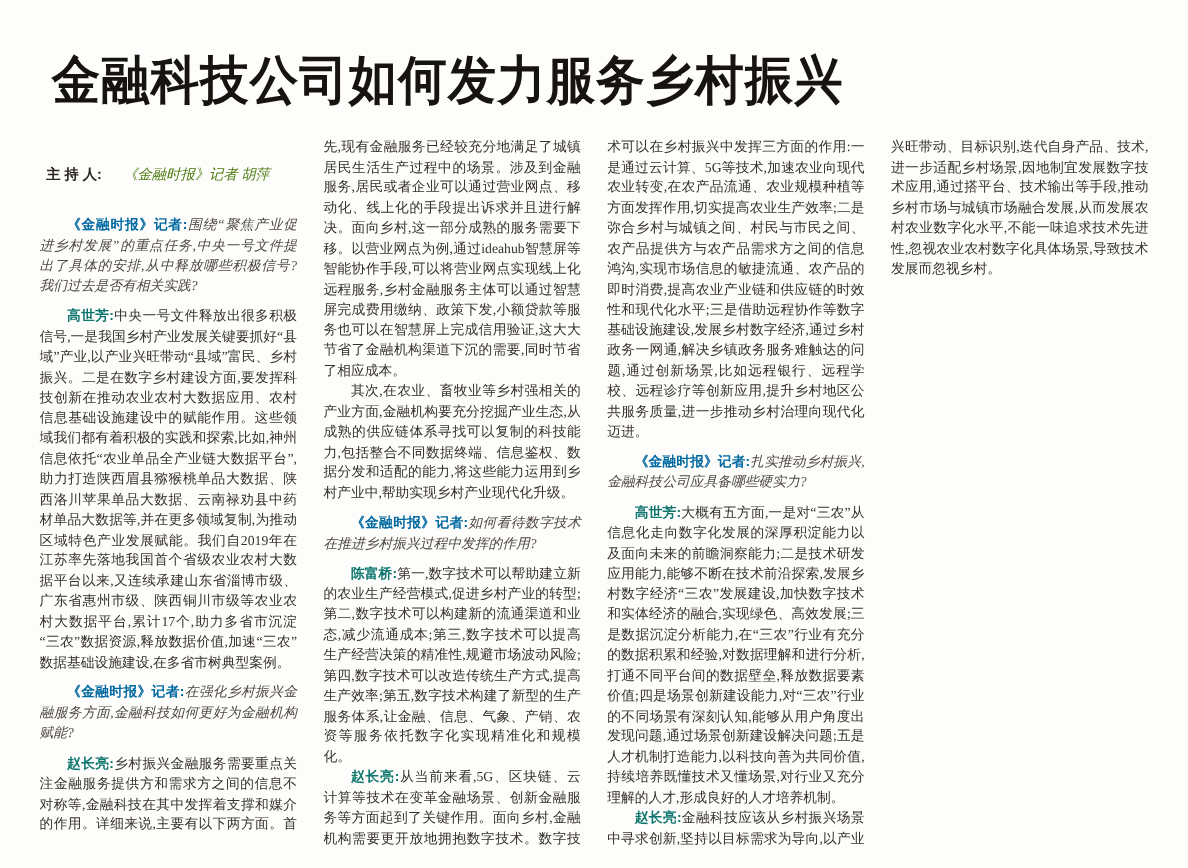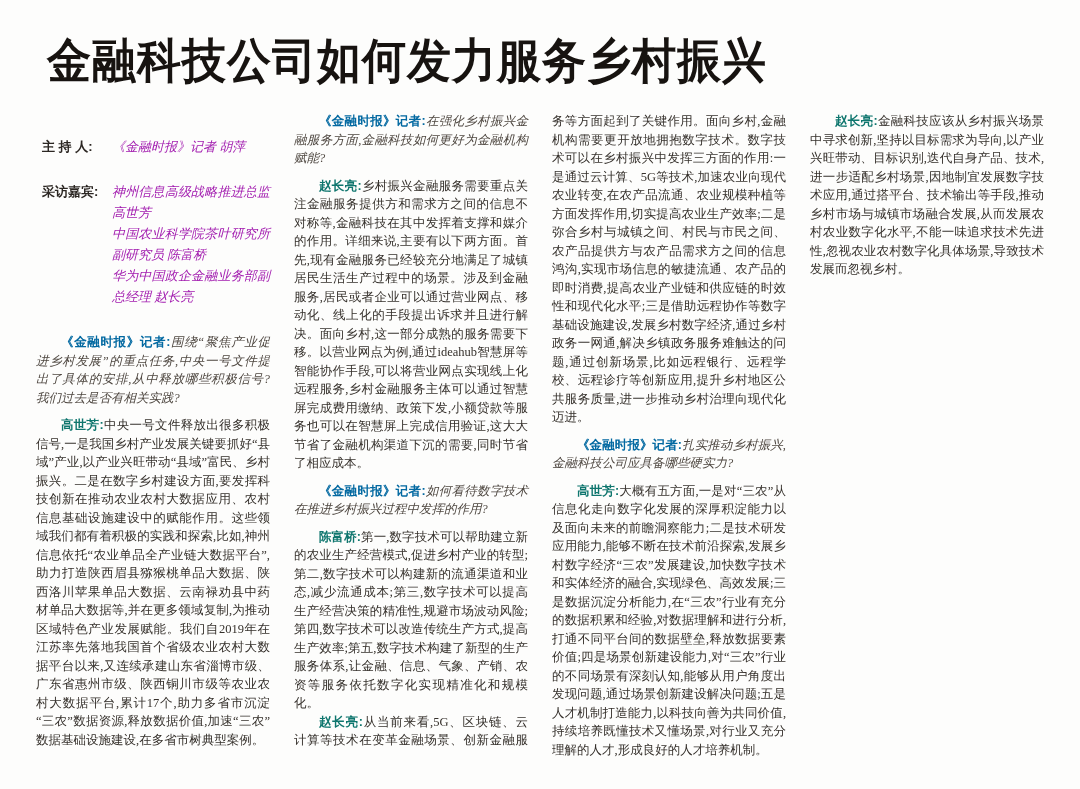--- a/index.html
+++ b/index.html
@@ -6,21 +6,21 @@
   .page{
     width:1080px;height:789px;
     background:#fdfdfc;
     color:#35302b;
     font-family:"Liberation Serif", serif;
     overflow:hidden;
     position:relative;
     box-sizing:border-box;
   }
   header.masthead{
-    padding-top:36px;
+    padding-top:48px;
     width:742px;
     margin-left:36px;
     text-align:center;
   }
   h1.headline{
     margin:0;
     font-size:44px;
     line-height:52px;
     font-weight:900;
     letter-spacing:1px;
@@ -47,21 +47,21 @@
     break-inside:avoid;
   }
   .byrow{display:flex;align-items:flex-start;margin-top:24px;}
   .bylabel{
     flex:0 0 70px;
     font-weight:bold;
     font-family:"Liberation Sans", sans-serif;
     color:#2b2622;
     white-space:nowrap;
   }
-  .byval{font-style:italic;color:#a21caf;}
+  .byval{font-style:italic;color:#4d7c0f;}
   .guest-item{margin:0;}
   
   .para{margin:0;text-indent:2em;}
   .para.question{
     margin:9px 0 9px 0;
     font-style:italic;
     color:#4e4740;
     break-inside:avoid;
   }
   .speaker{
@@ -81,35 +81,28 @@
     <h1 class="headline">金融科技公司如何发力服务乡村振兴</h1>
   </header>
 
   <section class="columns">
 
     <div class="byline">
       <div class="byrow">
         <span class="bylabel">主 持 人:</span>
         <span class="byval">《金融时报》记者 胡萍</span>
       </div>
-      <div class="byrow">
-        <span class="bylabel">采访嘉宾:</span>
-        <div class="byval" id="guest-list">
-            <div class="guest-item">神州信息高级战略推进总监 高世芳</div>
-            <div class="guest-item">中国农业科学院茶叶研究所副研究员 陈富桥</div>
-            <div class="guest-item">华为中国政企金融业务部副总经理 赵长亮</div>
-          </div>
-      </div>
     </div>
 
     <div id="article-body">
         <p class="para question"><span class="speaker">《金融时报》记者:</span><span>围绕“聚焦产业促进乡村发展”的重点任务,中央一号文件提出了具体的安排,从中释放哪些积极信号?我们过去是否有相关实践?</span></p>
         <p class="para answer"><span class="speaker">高世芳:</span><span>中央一号文件释放出很多积极信号,一是我国乡村产业发展关键要抓好“县域”产业,以产业兴旺带动“县域”富民、乡村振兴。二是在数字乡村建设方面,要发挥科技创新在推动农业农村大数据应用、农村信息基础设施建设中的赋能作用。这些领域我们都有着积极的实践和探索,比如,神州信息依托“农业单品全产业链大数据平台”,助力打造陕西眉县猕猴桃单品大数据、陕西洛川苹果单品大数据、云南禄劝县中药材单品大数据等,并在更多领域复制,为推动区域特色产业发展赋能。我们自2019年在江苏率先落地我国首个省级农业农村大数据平台以来,又连续承建山东省淄博市级、广东省惠州市级、陕西铜川市级等农业农村大数据平台,累计17个,助力多省市沉淀“三农”数据资源,释放数据价值,加速“三农”数据基础设施建设,在多省市树典型案例。</span></p>
         <p class="para question"><span class="speaker">《金融时报》记者:</span><span>在强化乡村振兴金融服务方面,金融科技如何更好为金融机构赋能?</span></p>
         <p class="para answer"><span class="speaker">赵长亮:</span><span>乡村振兴金融服务需要重点关注金融服务提供方和需求方之间的信息不对称等,金融科技在其中发挥着支撑和媒介的作用。详细来说,主要有以下两方面。首先,现有金融服务已经较充分地满足了城镇居民生活生产过程中的场景。涉及到金融服务,居民或者企业可以通过营业网点、移动化、线上化的手段提出诉求并且进行解决。面向乡村,这一部分成熟的服务需要下移。以营业网点为例,通过ideahub智慧屏等智能协作手段,可以将营业网点实现线上化远程服务,乡村金融服务主体可以通过智慧屏完成费用缴纳、政策下发,小额贷款等服务也可以在智慧屏上完成信用验证,这大大节省了金融机构渠道下沉的需要,同时节省了相应成本。</span></p>
+        <p class="para body"><span>其次,在农业、畜牧业等乡村强相关的产业方面,金融机构要充分挖掘产业生态,从成熟的供应链体系寻找可以复制的科技能力,包括整合不同数据终端、信息鉴权、数据分发和适配的能力,将这些能力运用到乡村产业中,帮助实现乡村产业现代化升级。</span></p>
         <p class="para question"><span class="speaker">《金融时报》记者:</span><span>如何看待数字技术在推进乡村振兴过程中发挥的作用?</span></p>
         <p class="para answer"><span class="speaker">陈富桥:</span><span>第一,数字技术可以帮助建立新的农业生产经营模式,促进乡村产业的转型;第二,数字技术可以构建新的流通渠道和业态,减少流通成本;第三,数字技术可以提高生产经营决策的精准性,规避市场波动风险;第四,数字技术可以改造传统生产方式,提高生产效率;第五,数字技术构建了新型的生产服务体系,让金融、信息、气象、产销、农资等服务依托数字化实现精准化和规模化。</span></p>
         <p class="para answer"><span class="speaker">赵长亮:</span><span>从当前来看,5G、区块链、云计算等技术在变革金融场景、创新金融服务等方面起到了关键作用。面向乡村,金融机构需要更开放地拥抱数字技术。数字技术可以在乡村振兴中发挥三方面的作用:一是通过云计算、5G等技术,加速农业向现代农业转变,在农产品流通、农业规模种植等方面发挥作用,切实提高农业生产效率;二是弥合乡村与城镇之间、村民与市民之间、农产品提供方与农产品需求方之间的信息鸿沟,实现市场信息的敏捷流通、农产品的即时消费,提高农业产业链和供应链的时效性和现代化水平;三是借助远程协作等数字基础设施建设,发展乡村数字经济,通过乡村政务一网通,解决乡镇政务服务难触达的问题,通过创新场景,比如远程银行、远程学校、远程诊疗等创新应用,提升乡村地区公共服务质量,进一步推动乡村治理向现代化迈进。</span></p>
         <p class="para question"><span class="speaker">《金融时报》记者:</span><span>扎实推动乡村振兴,金融科技公司应具备哪些硬实力?</span></p>
         <p class="para answer"><span class="speaker">高世芳:</span><span>大概有五方面,一是对“三农”从信息化走向数字化发展的深厚积淀能力以及面向未来的前瞻洞察能力;二是技术研发应用能力,能够不断在技术前沿探索,发展乡村数字经济“三农”发展建设,加快数字技术和实体经济的融合,实现绿色、高效发展;三是数据沉淀分析能力,在“三农”行业有充分的数据积累和经验,对数据理解和进行分析,打通不同平台间的数据壁垒,释放数据要素价值;四是场景创新建设能力,对“三农”行业的不同场景有深刻认知,能够从用户角度出发现问题,通过场景创新建设解决问题;五是人才机制打造能力,以科技向善为共同价值,持续培养既懂技术又懂场景,对行业又充分理解的人才,形成良好的人才培养机制。</span></p>
         <p class="para answer"><span class="speaker">赵长亮:</span><span>金融科技应该从乡村振兴场景中寻求创新,坚持以目标需求为导向,以产业兴旺带动、目标识别,迭代自身产品、技术,进一步适配乡村场景,因地制宜发展数字技术应用,通过搭平台、技术输出等手段,推动乡村市场与城镇市场融合发展,从而发展农村农业数字化水平,不能一味追求技术先进性,忽视农业农村数字化具体场景,导致技术发展而忽视乡村。</span></p>
       </div>
 
   </section>
 </div>

